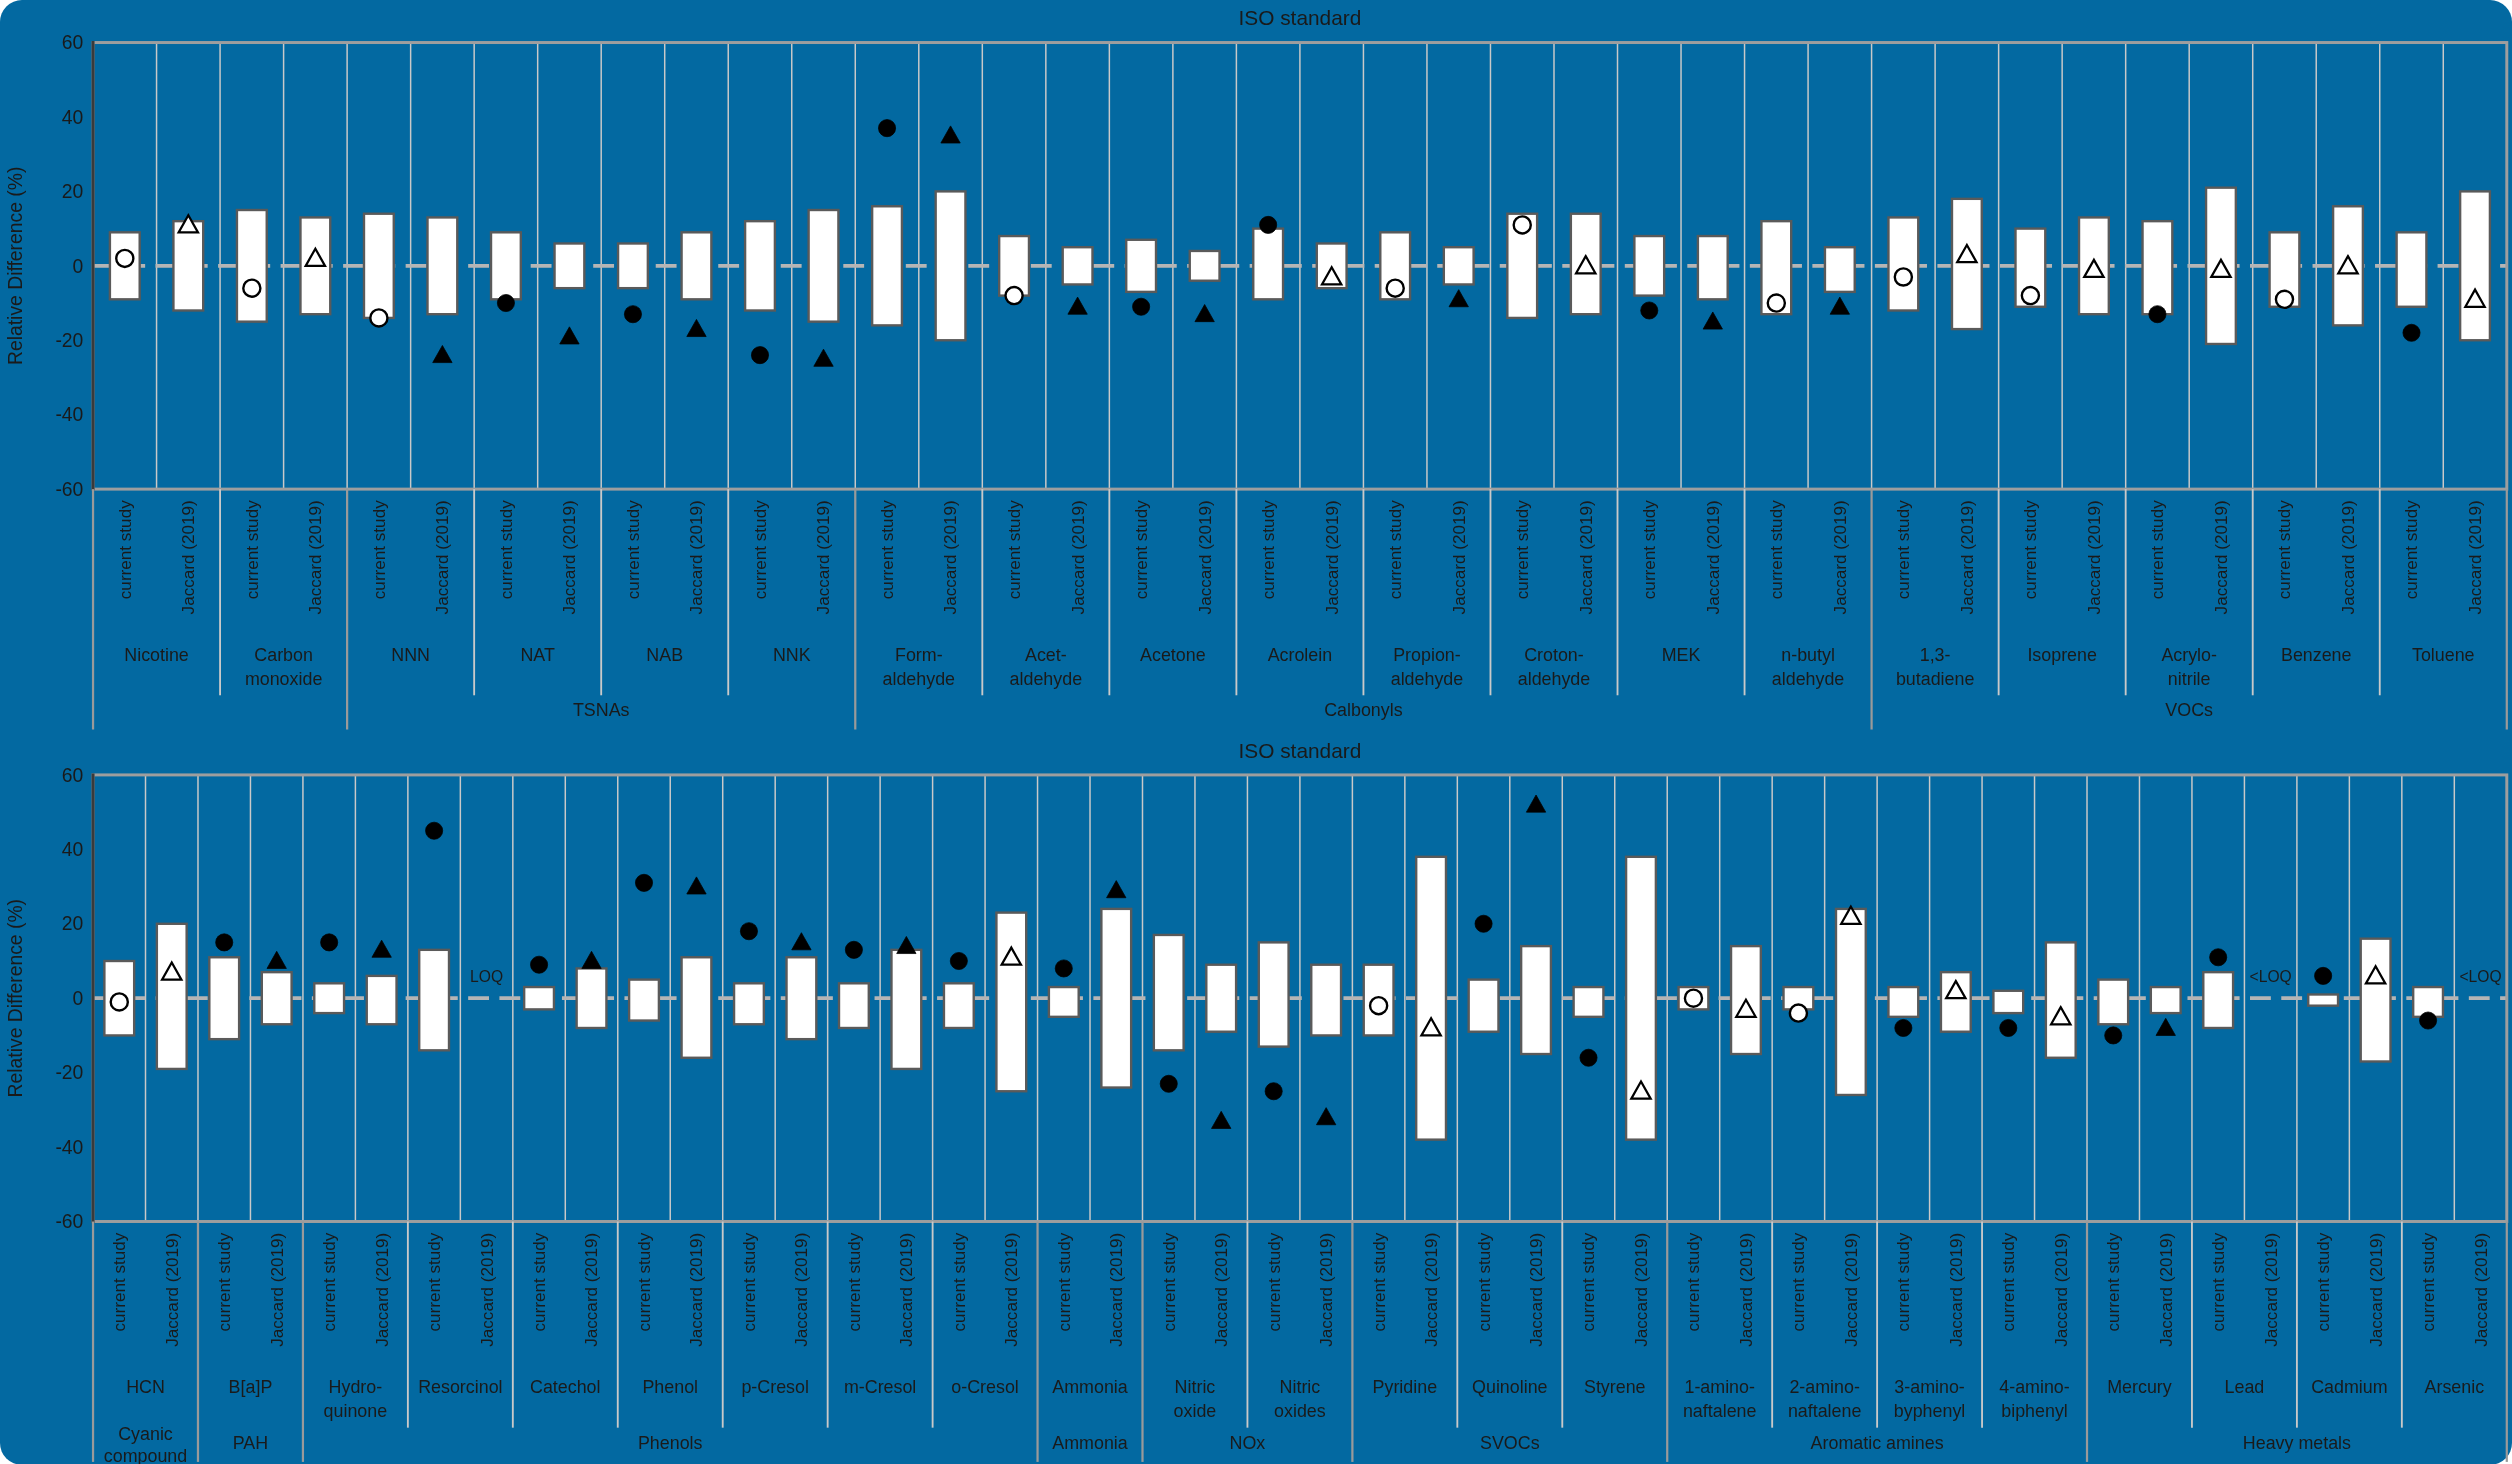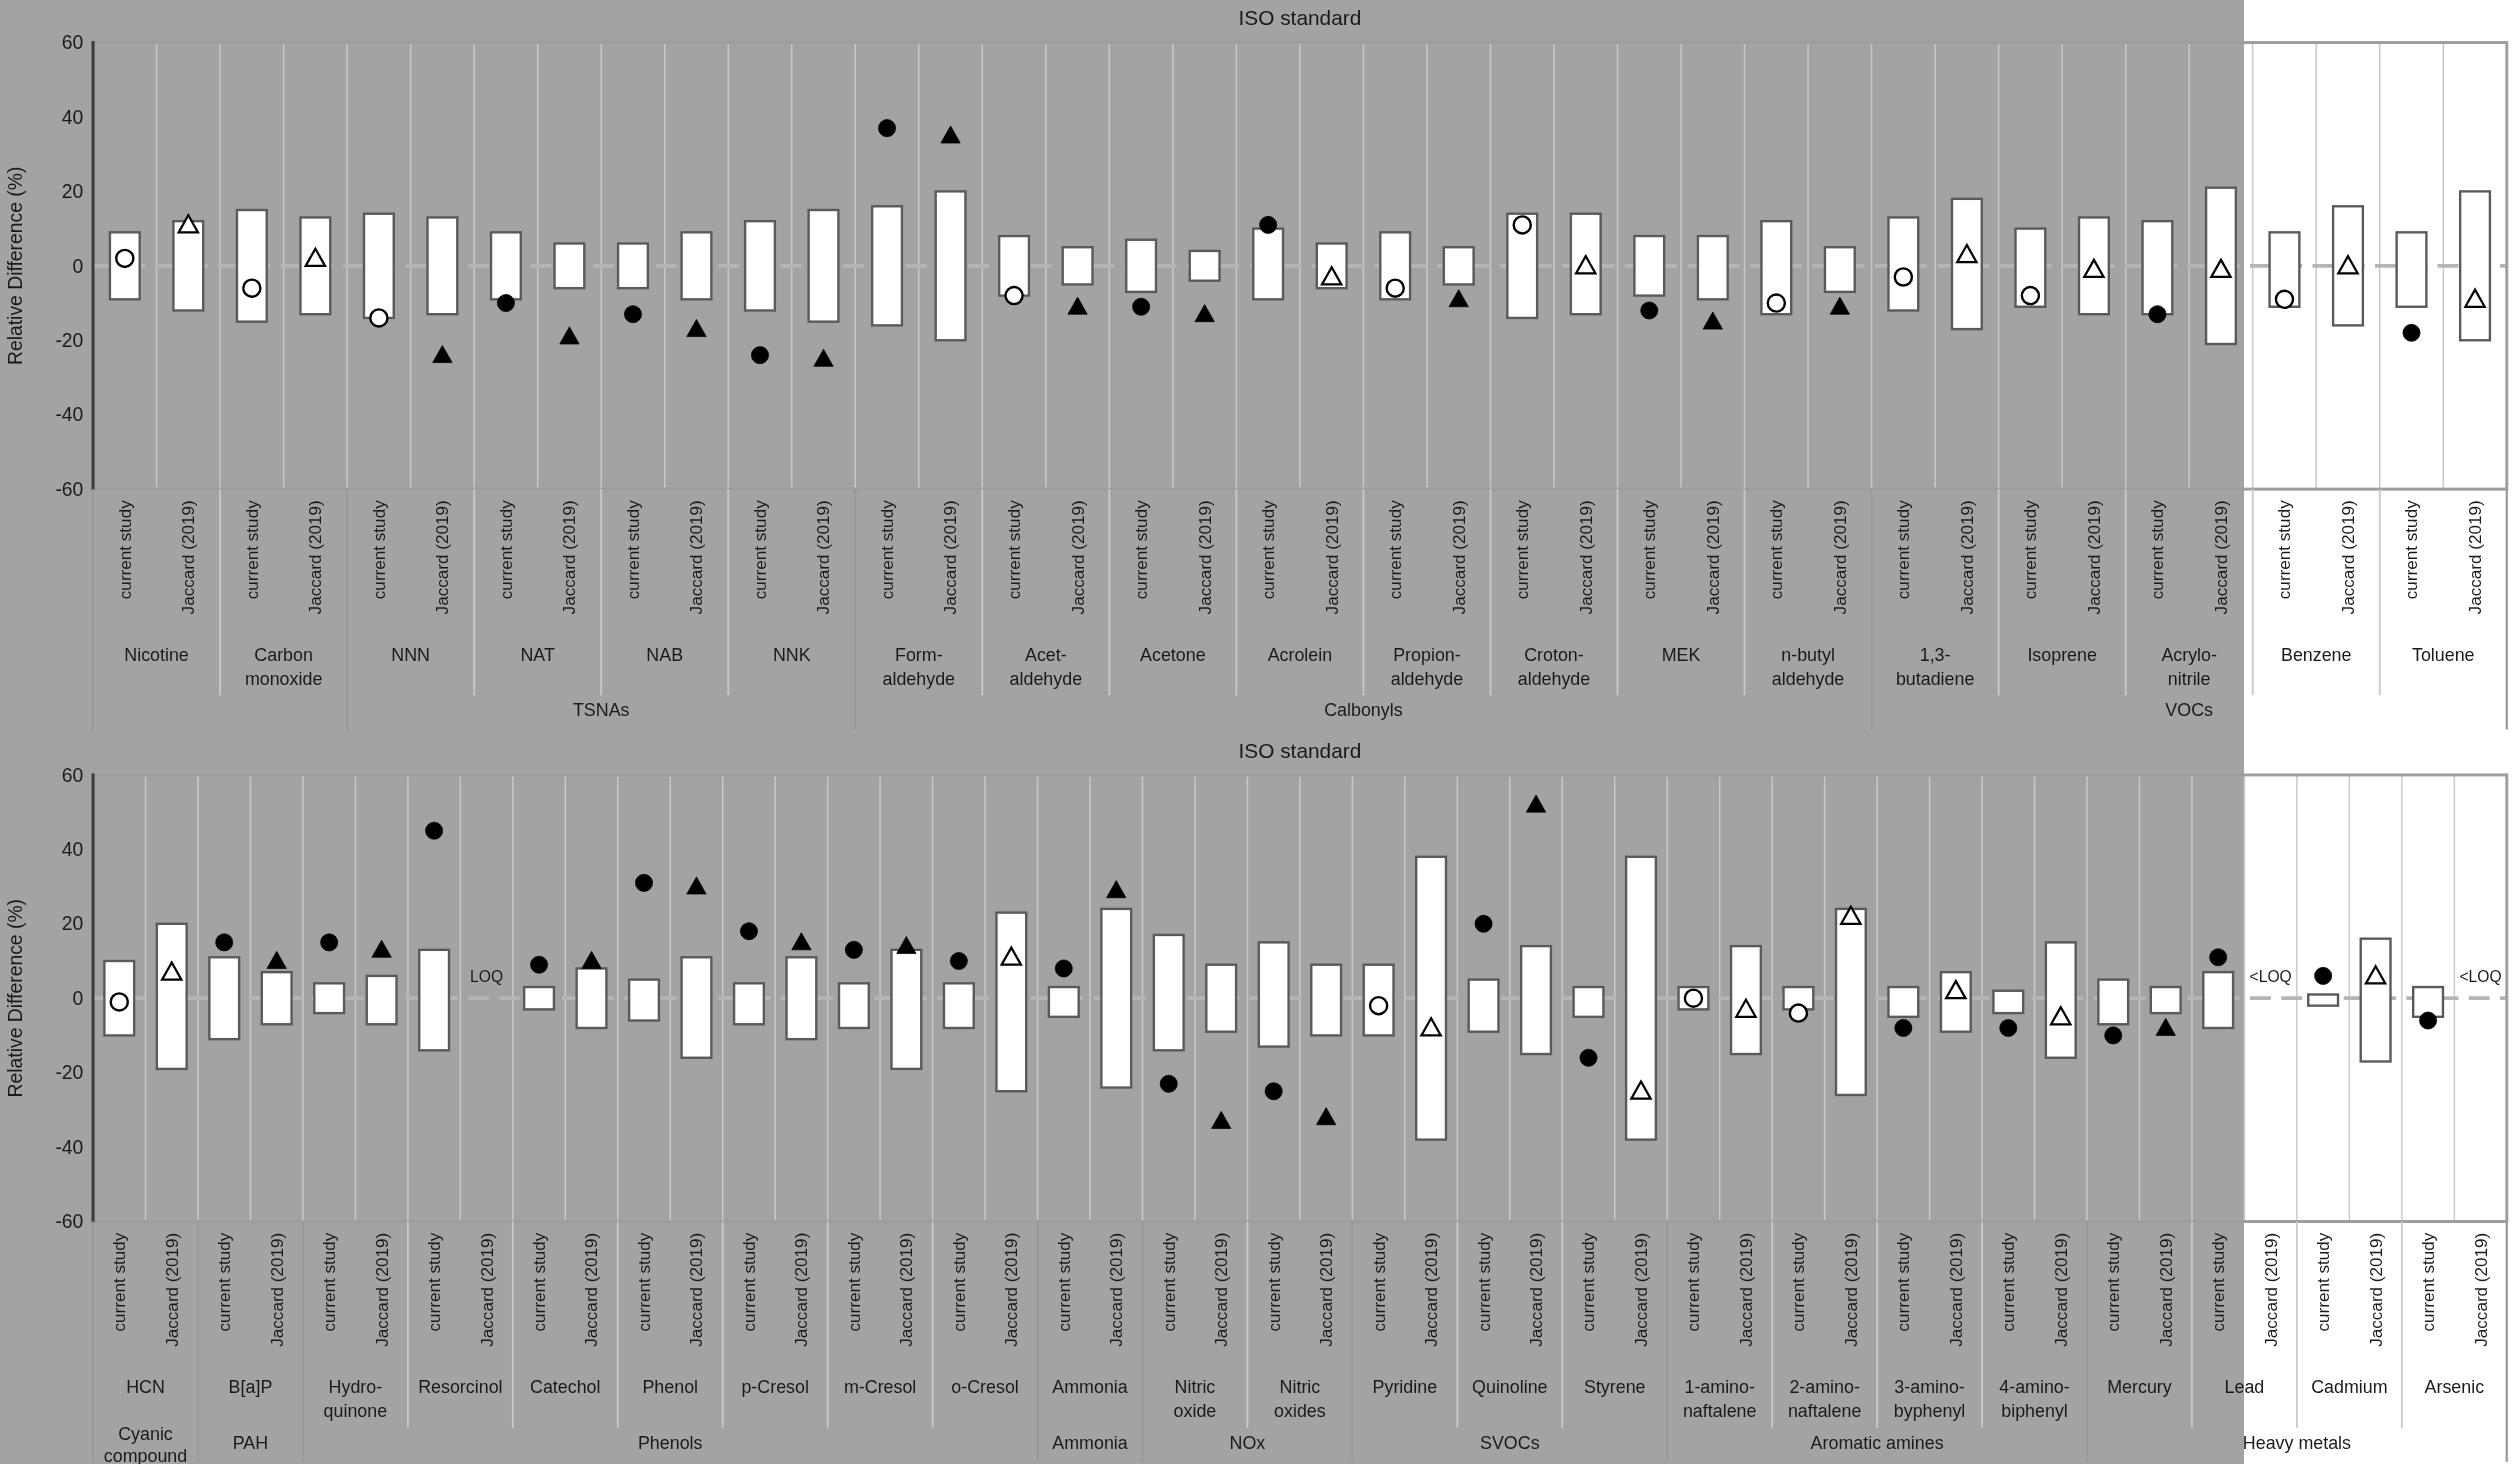--- a/index.html
+++ b/index.html
@@ -1,17 +1,17 @@
 <!DOCTYPE html>
 <html style="font-size:12px"><head>
 <meta charset="utf-8">
 <style>
   html,body{margin:0;padding:0;background:#ffffff;}
   body{width:2512px;height:1465px;overflow:hidden;}
-  .page{position:relative;width:2244px;height:1465px;background:#a3a3a3;}
+  .page{position:relative;width:2512px;height:1465px;background:#0369a1;border-radius:22px;}
   svg{display:block;}
   svg text{font-family:"Liberation Sans","DejaVu Sans",sans-serif;fill:#1a1a1a;}
 </style>
 </head>
 <body>
 
 <div class="page">
   <svg id="chart" width="2512" height="1465" viewBox="0 0 3375 1968">
       <g>
         <text x="1746.5" y="34" font-size="28" text-anchor="middle">ISO standard</text>

